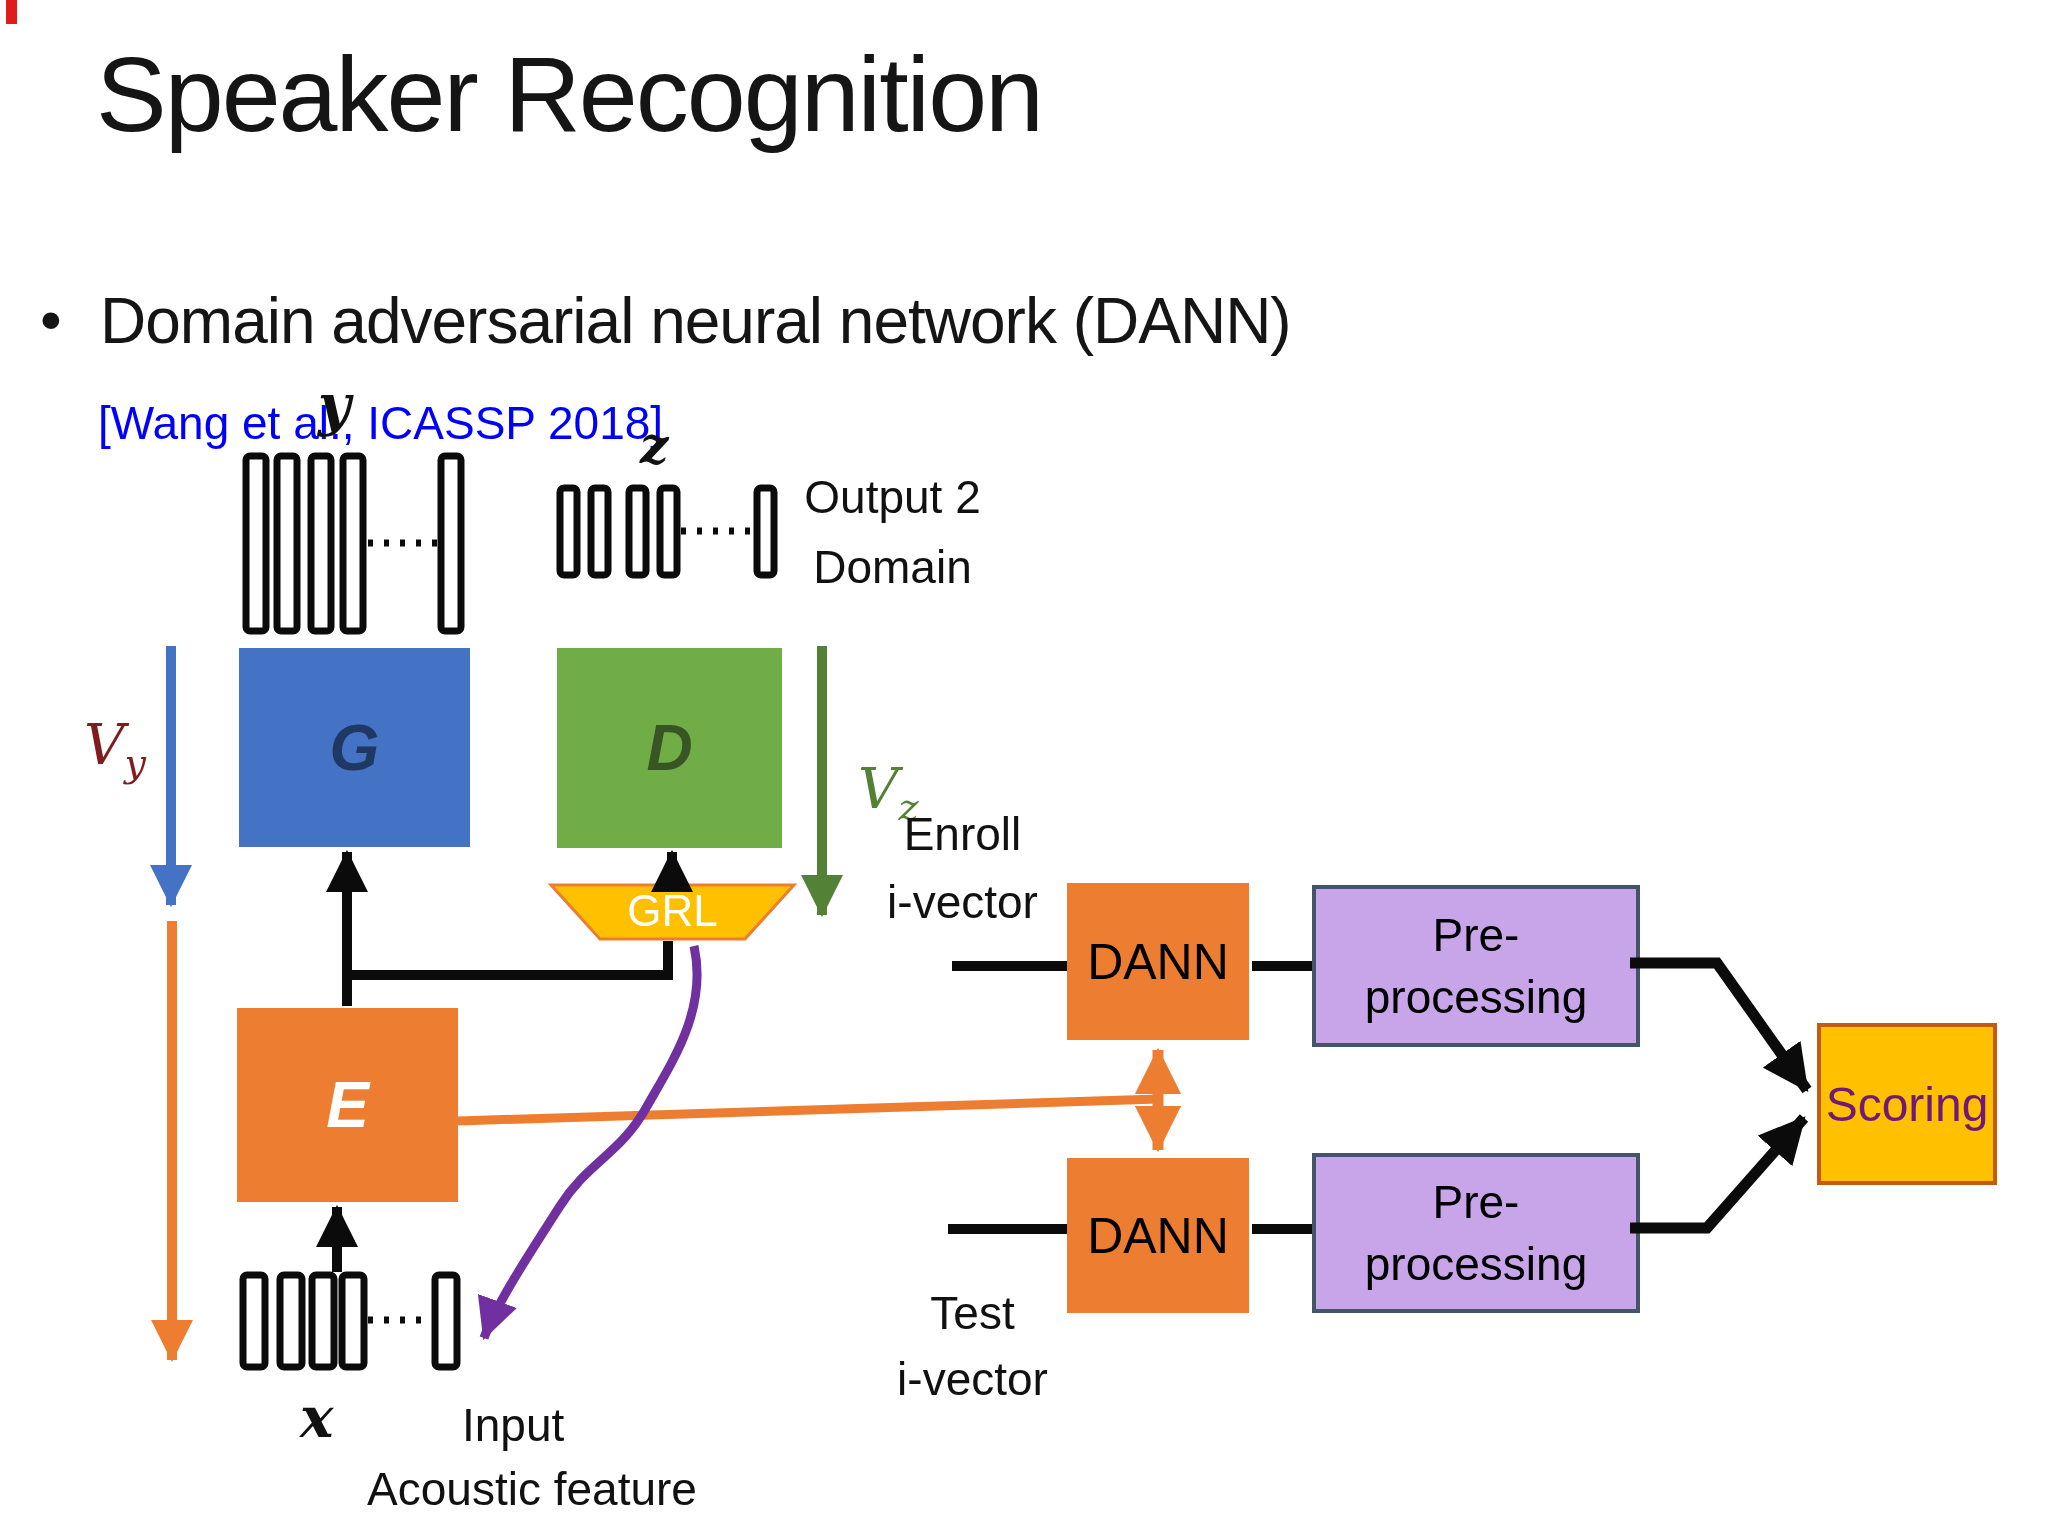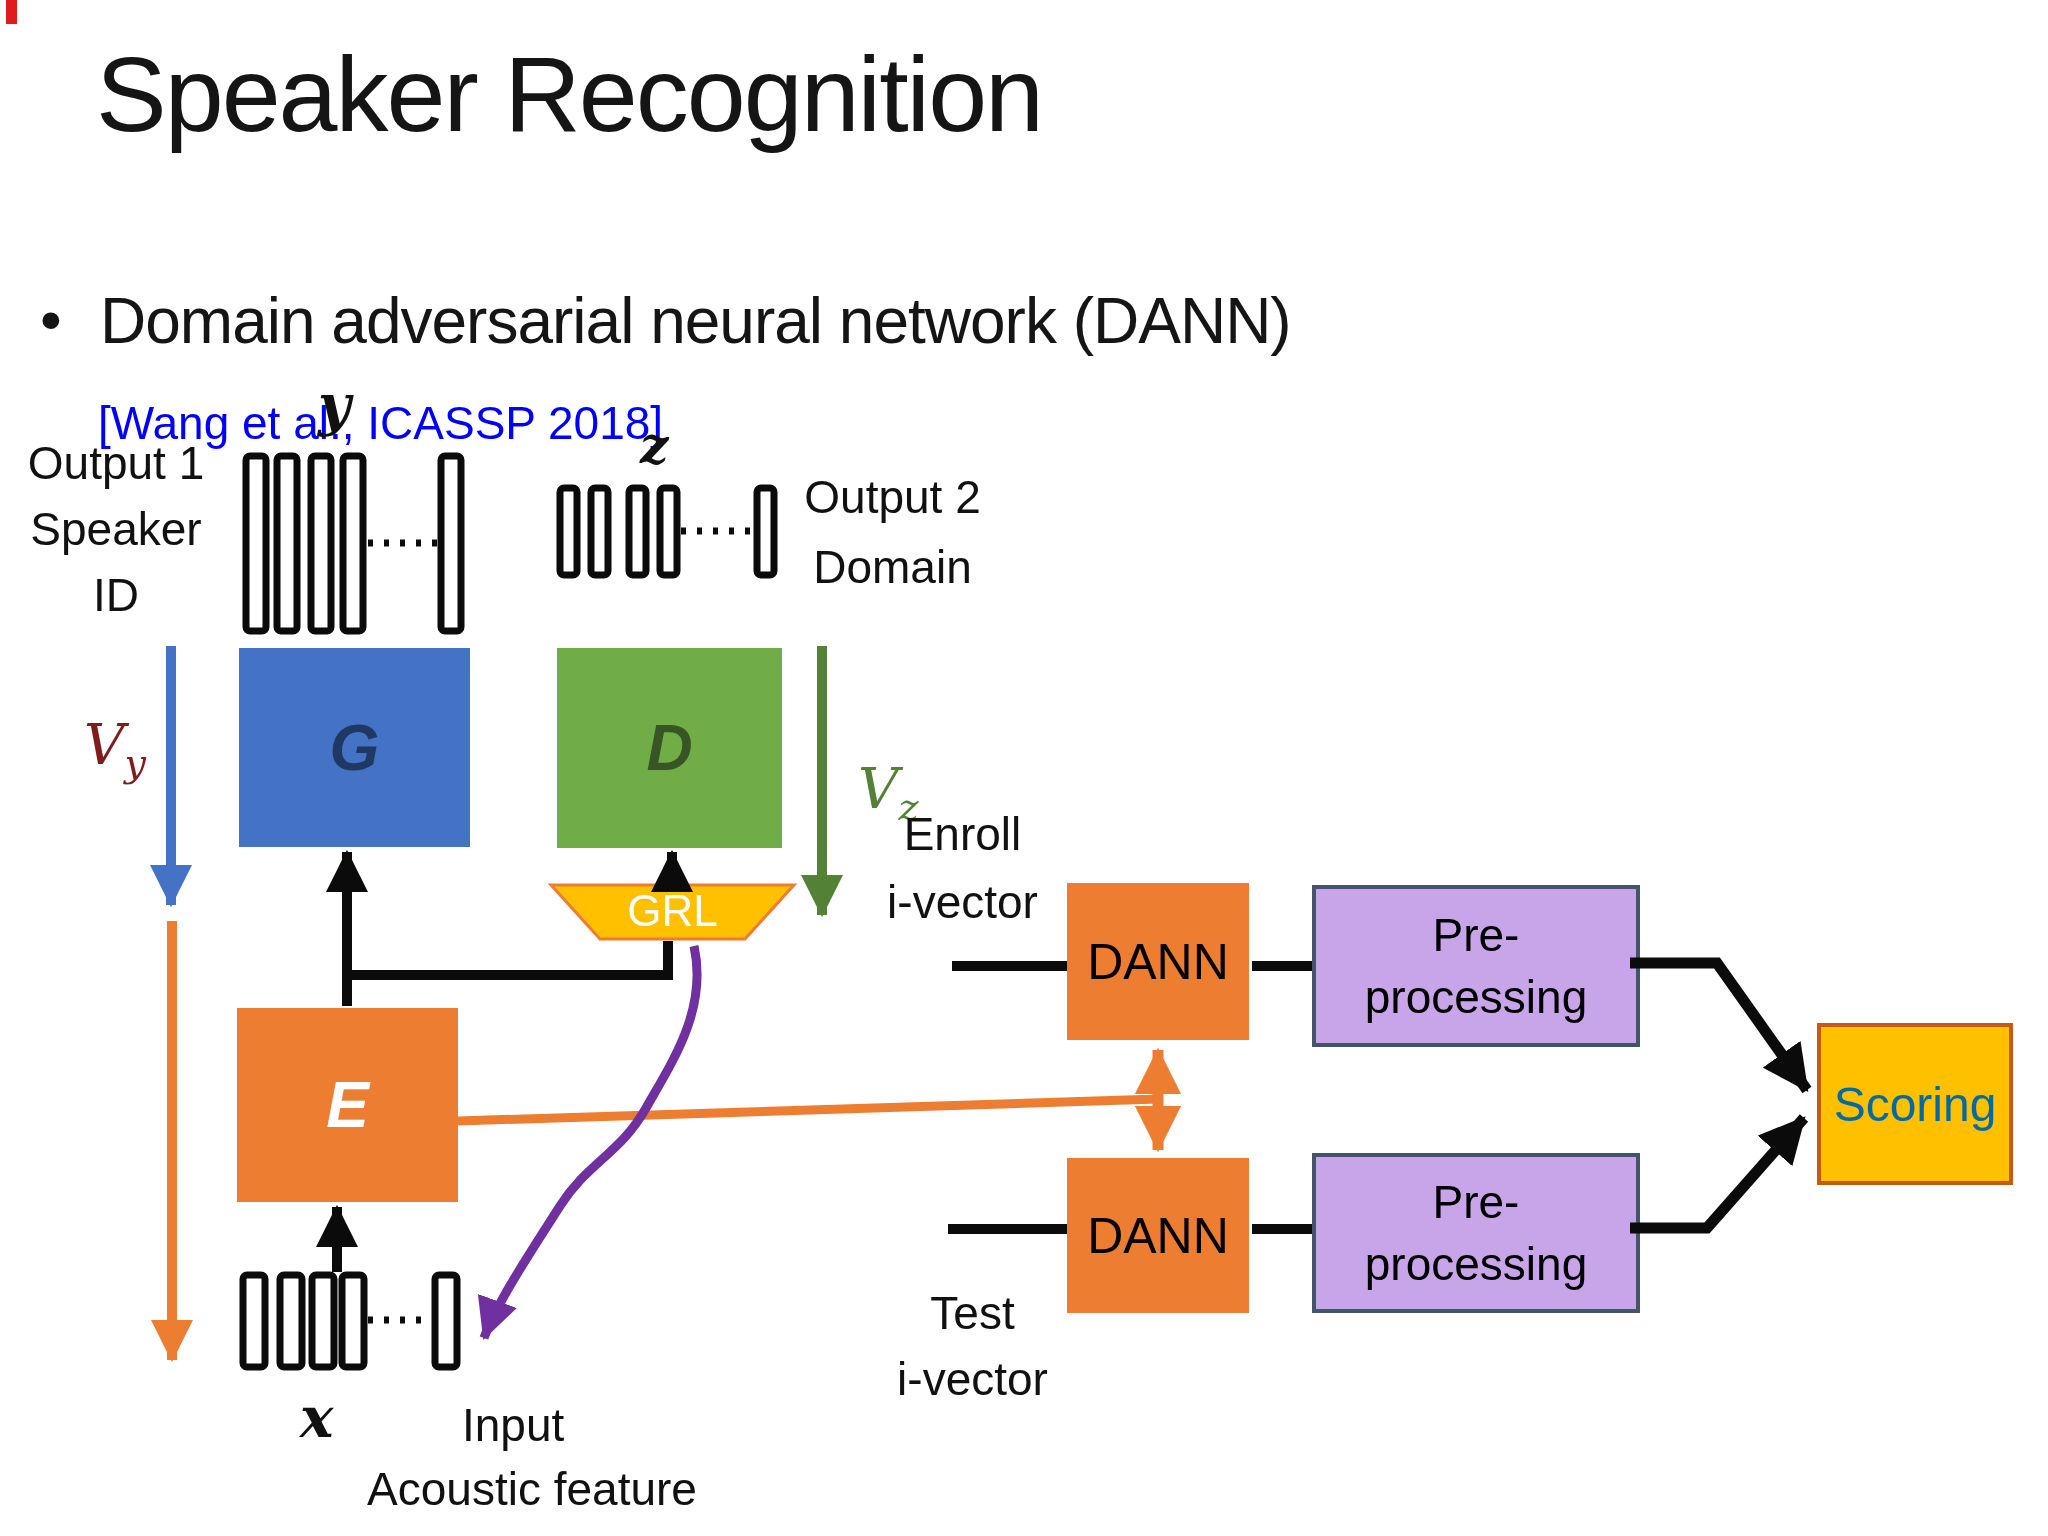--- a/index.html
+++ b/index.html
@@ -31,22 +31,22 @@
   .d-box span{color:#375623;}
   .e-box{left:237px;top:1008px;width:221px;height:194px;background:#ed7d31;}
   .e-box span{color:#ffffff;}
   .dann-box{width:182px;background:#ed7d31;font-size:50px;color:#000;}
   .dann-top{left:1067px;top:883px;height:157px;}
   .dann-bottom{left:1067px;top:1158px;height:155px;}
   .pre-box{left:1312px;width:328px;background:#c8a4e8;border:4px solid #44546a;box-sizing:border-box;
            font-size:46px;line-height:62px;color:#000;text-align:center;}
   .pre-top{top:885px;height:162px;}
   .pre-bottom{top:1153px;height:160px;}
-  .scoring-box{left:1817px;top:1023px;width:196px;height:162px;background:#ffc000;border:4px solid #c55a11;
-           box-sizing:border-box;font-size:48px;color:#0369a1;}
+  .scoring-box{left:1817px;top:1023px;width:180px;height:162px;background:#ffc000;border:4px solid #c55a11;
+           box-sizing:border-box;font-size:48px;color:#701a75;}
   .grl-label{left:600px;top:886px;width:145px;text-align:center;font-size:44px;color:#fff;}
   
   .output1{left:10px;top:430px;width:212px;}
   .output2{left:770px;top:462px;width:245px;line-height:70px;}
   .ylab{left:318px;top:372px;font-size:56px;}
   .zlab{left:640px;top:416px;font-size:50px;}
   .xlab{left:300px;top:1384px;font-size:56px;}
   .vy{left:84px;top:712px;color:#7f1d1d;font-style:italic;}
   .vz{left:858px;top:710px;color:#538135;margin-top:46px;}
   .enroll{left:840px;top:800px;width:245px;line-height:68px;}
@@ -164,25 +164,20 @@
     <polyline points="1630,1228 1707,1228 1804,1118" fill="none" stroke="#0b0b0b" stroke-width="11" marker-end="url(#ah-black)"></polyline>
 
     <line x1="458" y1="1121" x2="1158" y2="1099" stroke="#ed7d31" stroke-width="9"></line>
     <line x1="1158" y1="1050" x2="1158" y2="1150" stroke="#ed7d31" stroke-width="11" marker-start="url(#ah-orange)" marker-end="url(#ah-orange)"></line>
 
     <path d="M694,946 C708,1010 672,1062 646,1108 C620,1154 588,1162 560,1206 C532,1250 497,1302 484,1338" fill="none" stroke="#7030a0" stroke-width="9" marker-end="url(#ah-purple)"></path>
   </svg>
 
   <div class="abs grl-label">GRL</div>
 
-  <div class="abs dtext center output1">
-    <div>Output 1</div>
-    <div>Speaker</div>
-    <div>ID</div>
-  </div>
 
   <div class="abs dtext center output2">
     <div>Output 2</div>
     <div>Domain</div>
   </div>
 
   <div class="abs math ylab">y</div>
   <div class="abs math zlab">z</div>
   <div class="abs math xlab">x</div>
 

